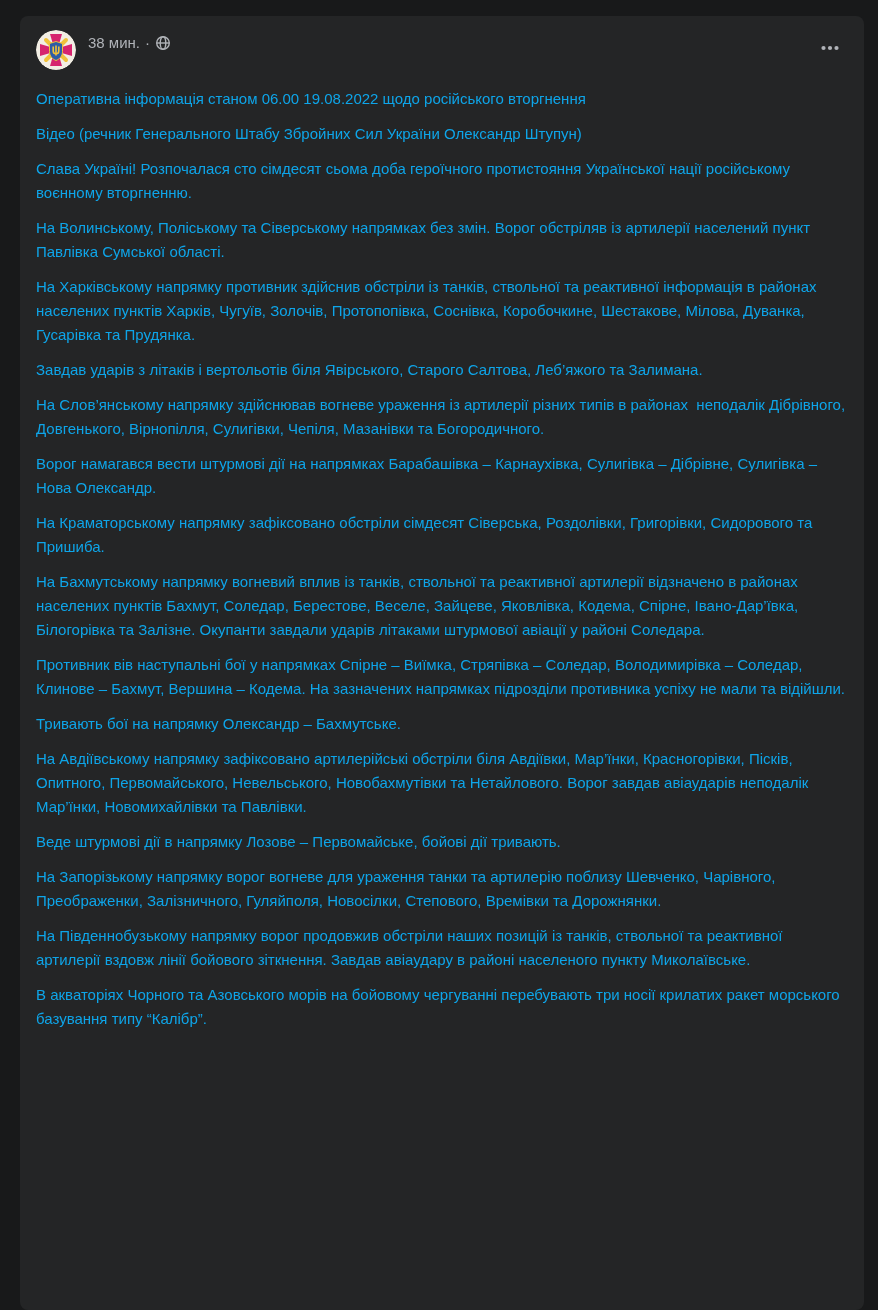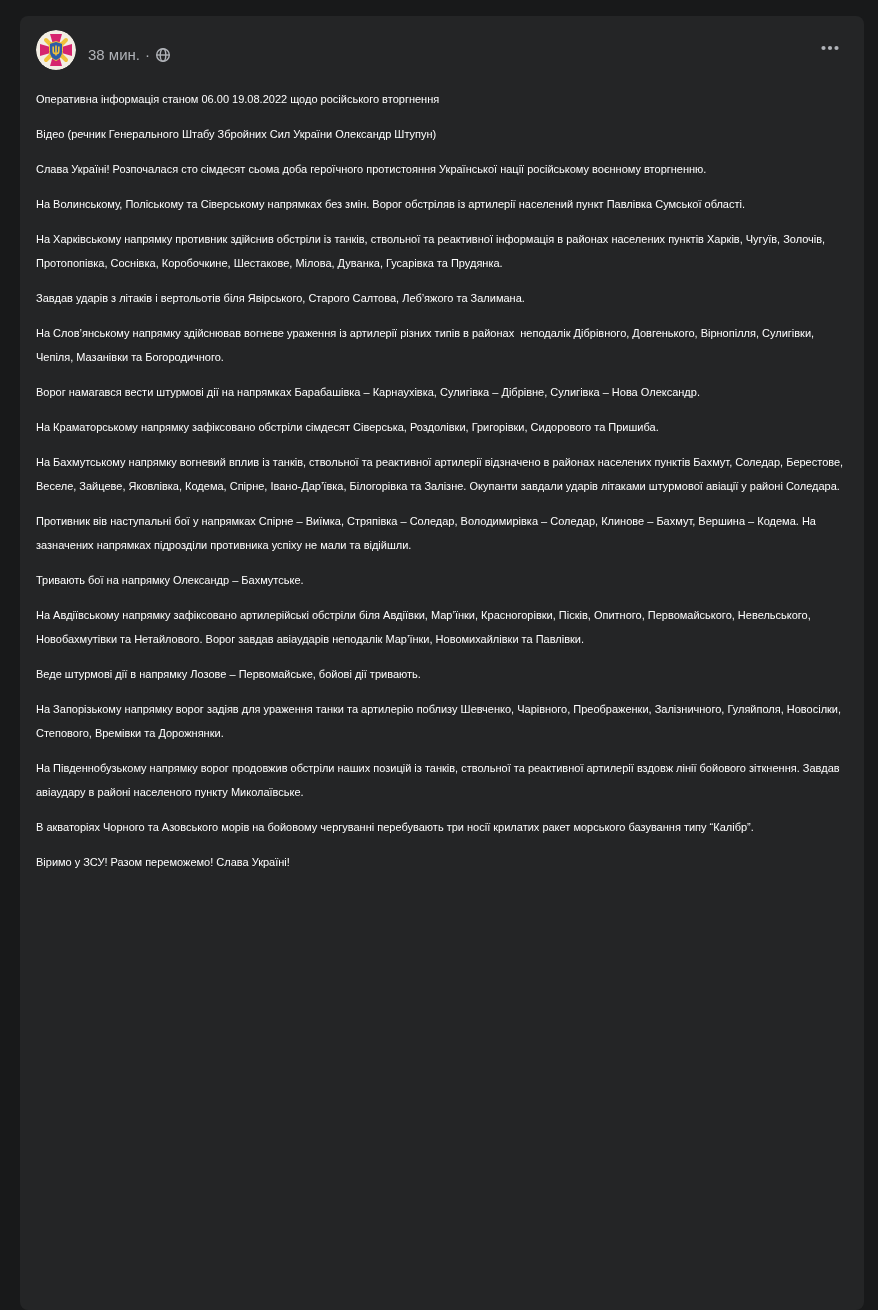--- a/index.html
+++ b/index.html
@@ -59,42 +59,42 @@
   }
   .verified { display: flex; align-items: center; }
   .verified svg { display: block; }
   .meta-row {
     display: flex;
     align-items: center;
     gap: 5px;
     color: #b0b3b8;
     font-size: 15px;
     line-height: 19px;
-    margin-top: 15px;
+    margin-top: 3px;
   }
   .timestamp { cursor: pointer; }
   .meta-sep { color: #b0b3b8; }
   .globe { display: flex; align-items: center; }
   .more-btn {
     width: 36px;
     height: 36px;
     margin-top: 0;
     flex: 0 0 36px;
     display: flex;
     align-items: center;
     justify-content: center;
     border-radius: 50%;
     cursor: pointer;
   }
   .post-body {
     margin-top: 17px;
   }
   .post-paragraph {
-    color: #ffffff;
-    font-size: 11px;
+    color: #0ea5e9;
+    font-size: 15px;
     line-height: 24px;
     margin: 0 0 11px 0;
     white-space: pre-wrap;
   }
 </style>
 </head>
 <body>
 
 <div class="post-card">
 
@@ -149,19 +149,18 @@
       <div class="post-paragraph">На Харківському напрямку противник здійснив обстріли із танків, ствольної та реактивної інформація в районах населених пунктів Харків, Чугуїв, Золочів, Протопопівка, Соснівка, Коробочкине, Шестакове, Мілова, Дуванка, Гусарівка та Прудянка.</div>
       <div class="post-paragraph">Завдав ударів з літаків і вертольотів біля Явірського, Старого Салтова, Леб’яжого та Залимана.</div>
       <div class="post-paragraph">На Слов’янському напрямку здійснював вогневе ураження із артилерії різних типів в районах  неподалік Дібрівного, Довгенького, Вірнопілля, Сулигівки, Чепіля, Мазанівки та Богородичного.</div>
       <div class="post-paragraph">Ворог намагався вести штурмові дії на напрямках Барабашівка – Карнаухівка, Сулигівка – Дібрівне, Сулигівка – Нова Олександр.</div>
       <div class="post-paragraph">На Краматорському напрямку зафіксовано обстріли сімдесят Сіверська, Роздолівки, Григорівки, Сидорового та Пришиба.</div>
       <div class="post-paragraph">На Бахмутському напрямку вогневий вплив із танків, ствольної та реактивної артилерії відзначено в районах населених пунктів Бахмут, Соледар, Берестове, Веселе, Зайцеве, Яковлівка, Кодема, Спірне, Івано-Дар’ївка, Білогорівка та Залізне. Окупанти завдали ударів літаками штурмової авіації у районі Соледара.</div>
       <div class="post-paragraph">Противник вів наступальні бої у напрямках Спірне – Виїмка, Стряпівка – Соледар, Володимирівка – Соледар, Клинове – Бахмут, Вершина – Кодема. На зазначених напрямках підрозділи противника успіху не мали та відійшли.</div>
       <div class="post-paragraph">Тривають бої на напрямку Олександр – Бахмутське.</div>
       <div class="post-paragraph">На Авдіївському напрямку зафіксовано артилерійські обстріли біля Авдіївки, Мар’їнки, Красногорівки, Пісків, Опитного, Первомайського, Невельського, Новобахмутівки та Нетайлового. Ворог завдав авіаударів неподалік Мар’їнки, Новомихайлівки та Павлівки.</div>
       <div class="post-paragraph">Веде штурмові дії в напрямку Лозове – Первомайське, бойові дії тривають.</div>
-      <div class="post-paragraph">На Запорізькому напрямку ворог задіяв для ураження танки та артилерію поблизу Шевченко, Чарівного, Преображенки, Залізничного, Гуляйполя, Новосілки, Степового, Времівки та Дорожнянки.</div>
+      <div class="post-paragraph">На Запорізькому напрямку ворог вогневе для ураження танки та артилерію поблизу Шевченко, Чарівного, Преображенки, Залізничного, Гуляйполя, Новосілки, Степового, Времівки та Дорожнянки.</div>
       <div class="post-paragraph">На Південнобузькому напрямку ворог продовжив обстріли наших позицій із танків, ствольної та реактивної артилерії вздовж лінії бойового зіткнення. Завдав авіаудару в районі населеного пункту Миколаївське.</div>
       <div class="post-paragraph">В акваторіях Чорного та Азовського морів на бойовому чергуванні перебувають три носії крилатих ракет морського базування типу “Калібр”.</div>
-      <div class="post-paragraph">Віримо у ЗСУ! Разом переможемо! Слава Україні!</div>
     </div>
 
 </div>
 
 </body></html>

